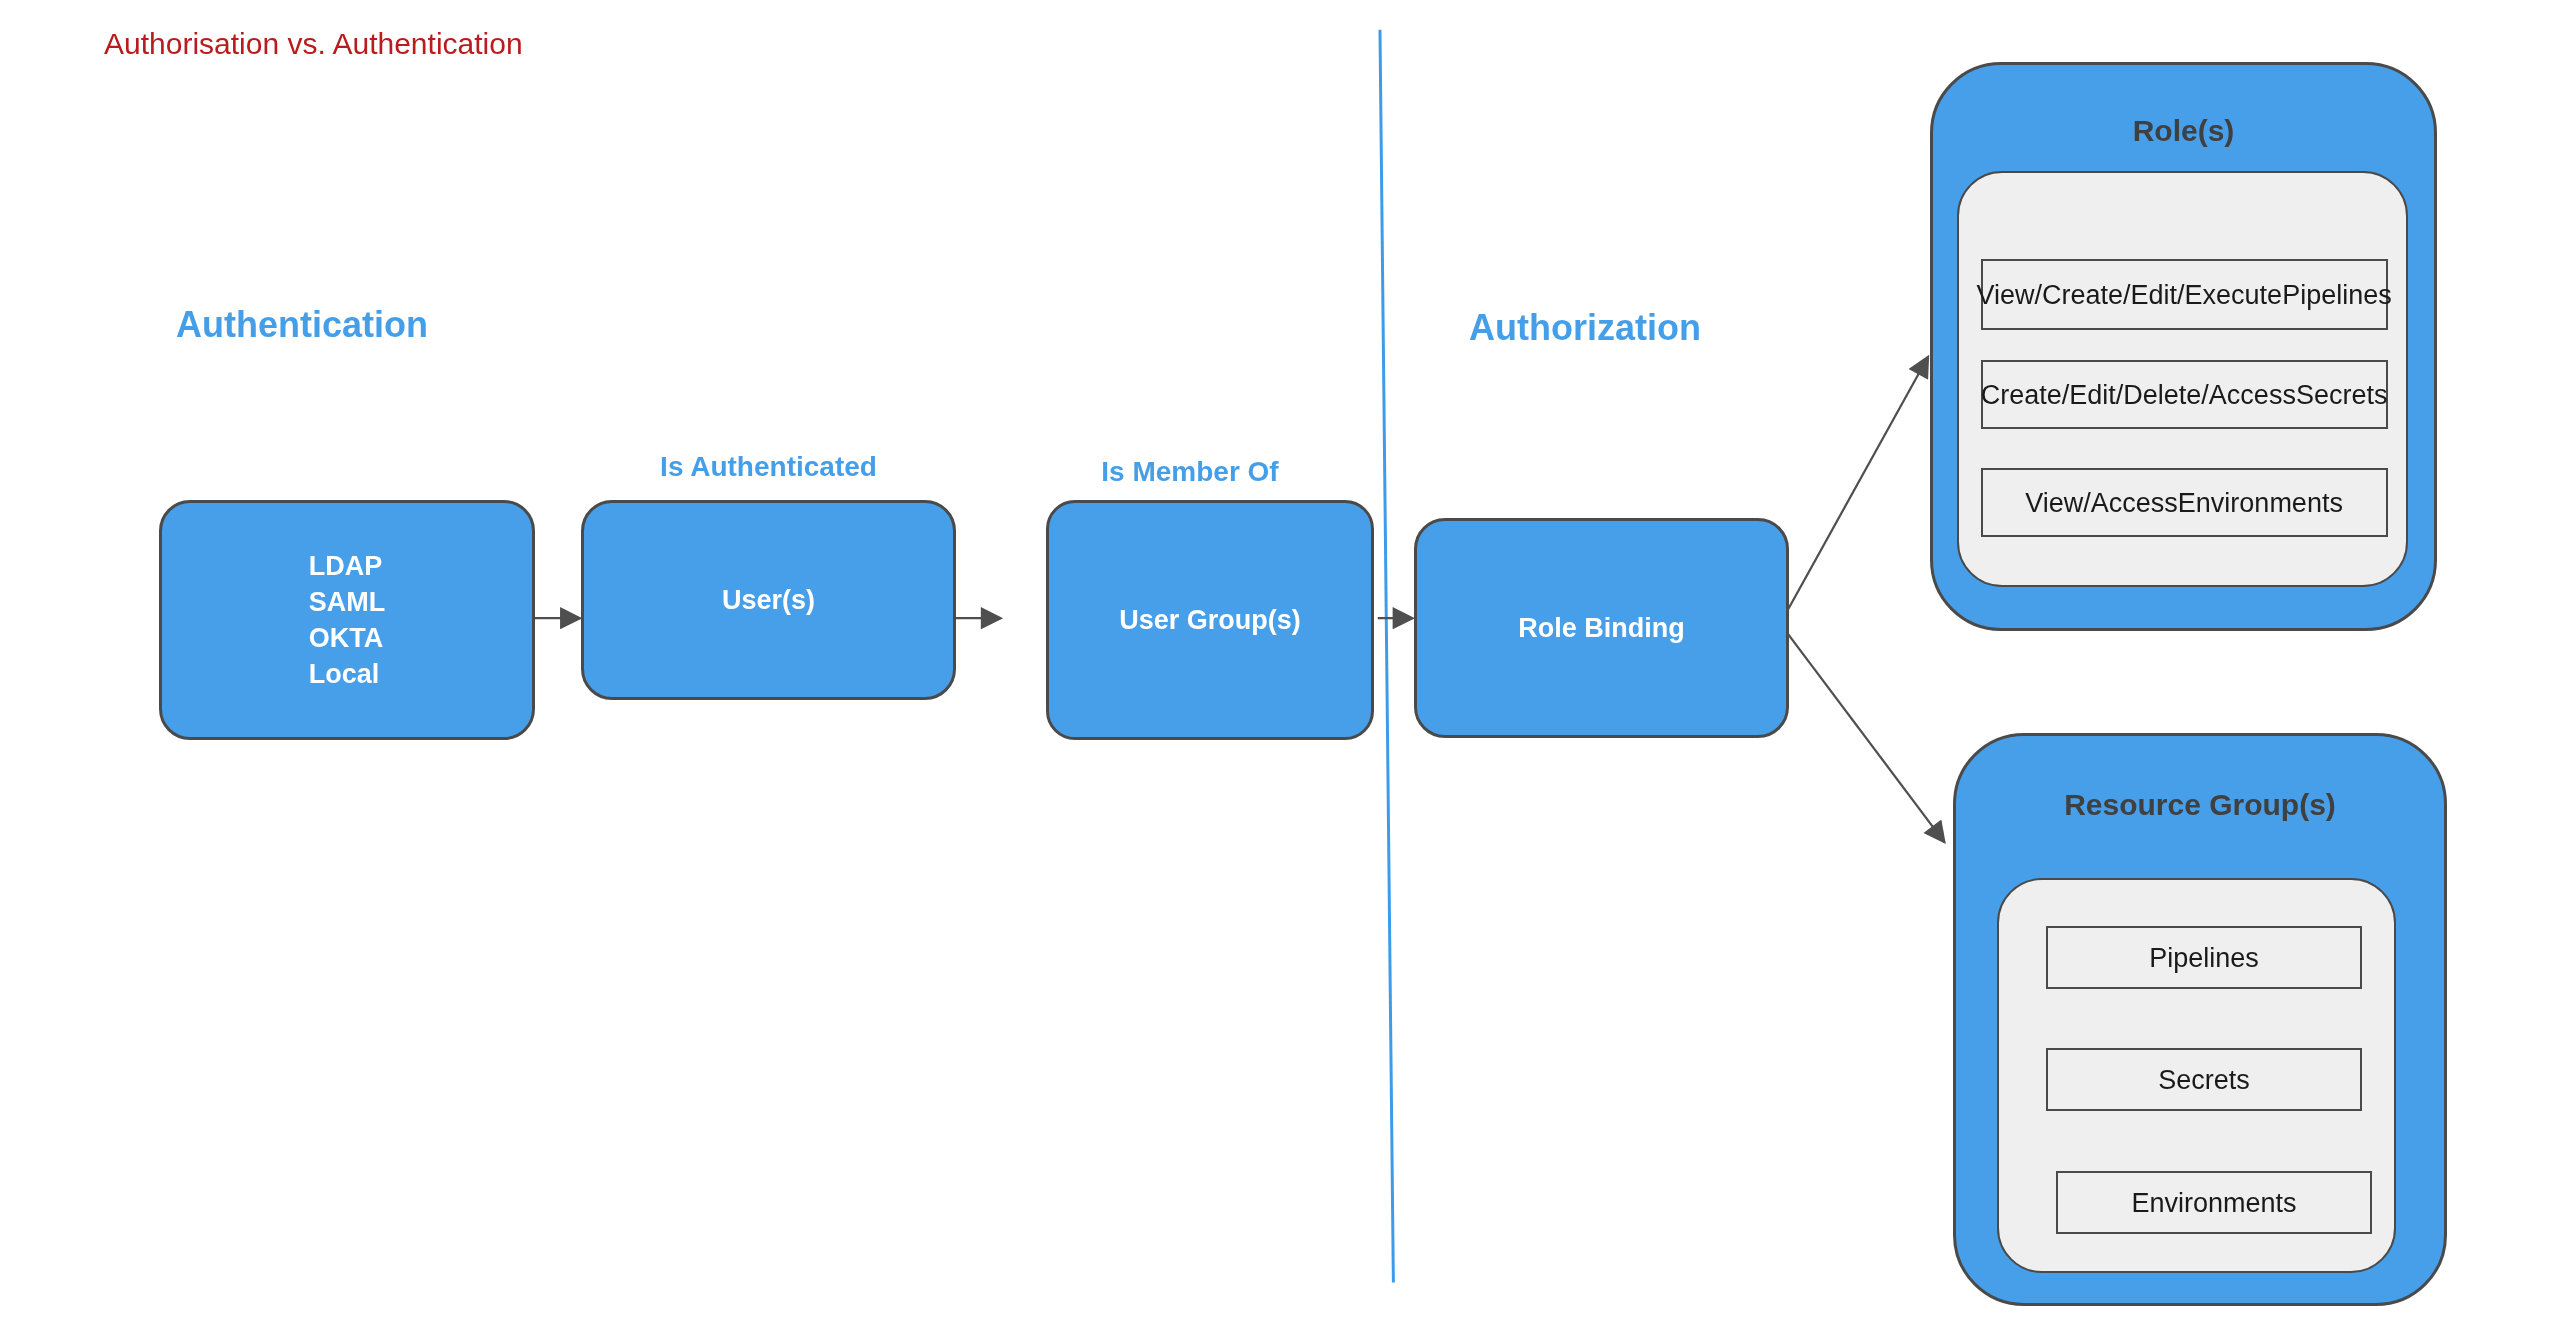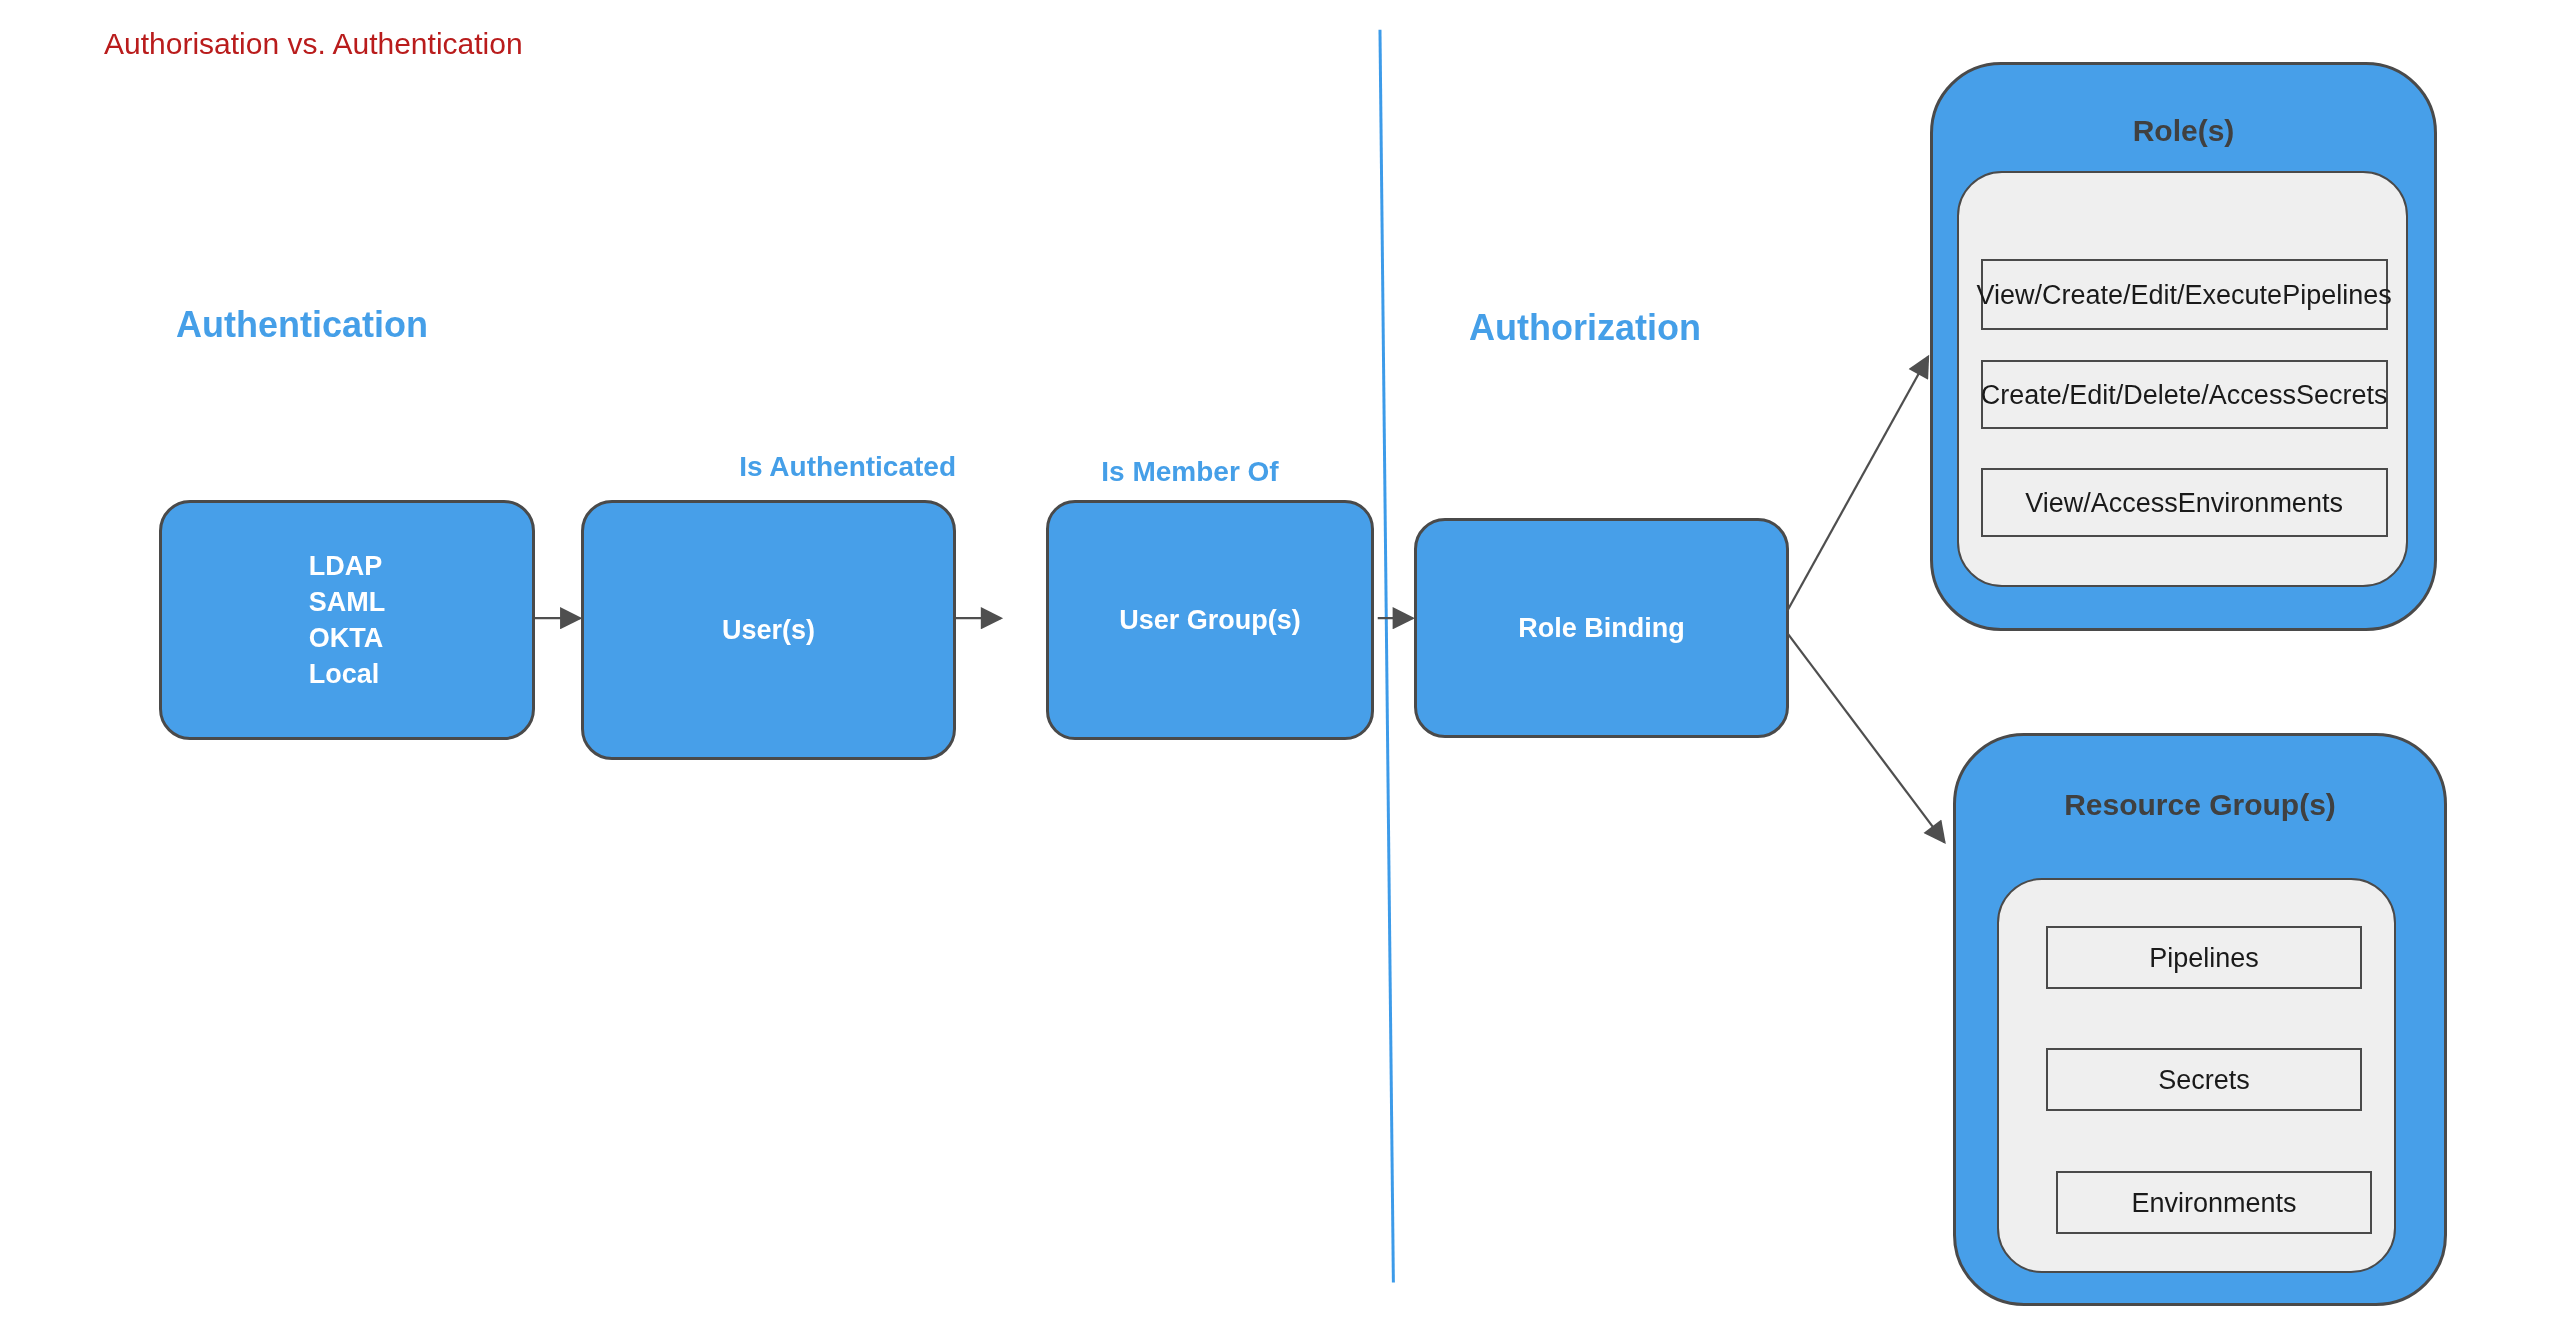--- a/index.html
+++ b/index.html
@@ -18,33 +18,33 @@
     position:absolute;
     font-size:36px;font-weight:bold;color:#459FE8;
   }
   .heading-authentication{left:176px;top:304px;}
   .heading-authorization{left:1469px;top:307px;}
   .edge-label{
     position:absolute;
     font-size:28px;font-weight:bold;color:#459FE8;
     text-align:center;
   }
-  .label-authenticated{left:581px;width:375px;top:451px;text-align:right;}
+  .label-authenticated{left:581px;width:375px;top:451px;}
   .label-member{left:1002px;width:376px;top:456px;}
   .node{
     position:absolute;
     background:#479FE9;
     border:3px solid #4A4A4A;
     border-radius:31px;
     box-sizing:border-box;
     display:flex;align-items:center;justify-content:center;
     color:#ffffff;font-size:27px;font-weight:bold;
   }
   .node-idp{left:159px;top:500px;width:376px;height:240px;}
-  .node-users{left:581px;top:500px;width:375px;height:260px;}
+  .node-users{left:581px;top:500px;width:375px;height:200px;}
   .node-groups{left:1046px;top:500px;width:328px;height:240px;border-radius:29px;}
   .node-binding{left:1414px;top:518px;width:375px;height:220px;}
   .node-lines{display:flex;flex-direction:column;line-height:36px;}
   .group{
     position:absolute;
     background:#479FE9;
     border:3px solid #4A4A4A;
     border-radius:71px;
     box-sizing:border-box;
   }

